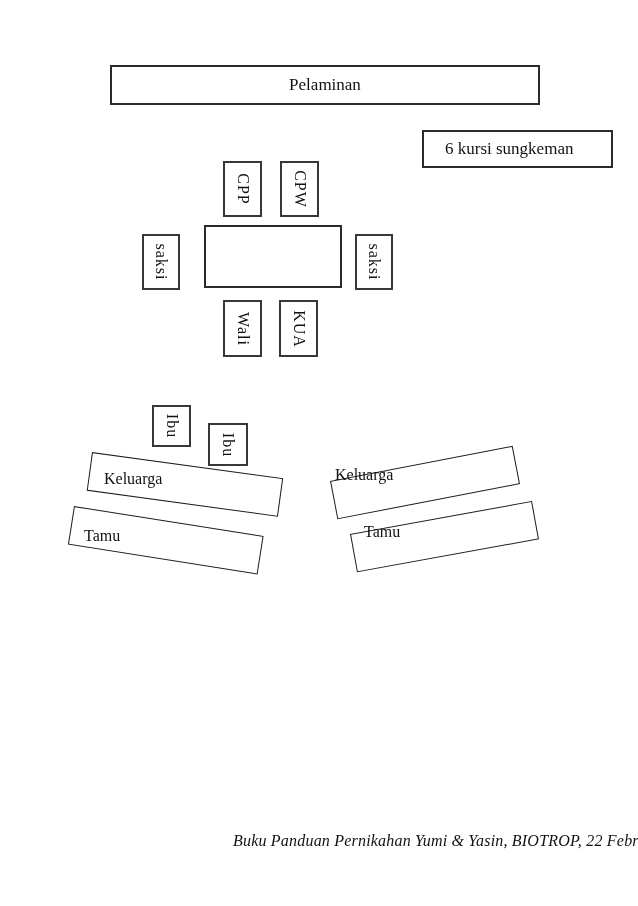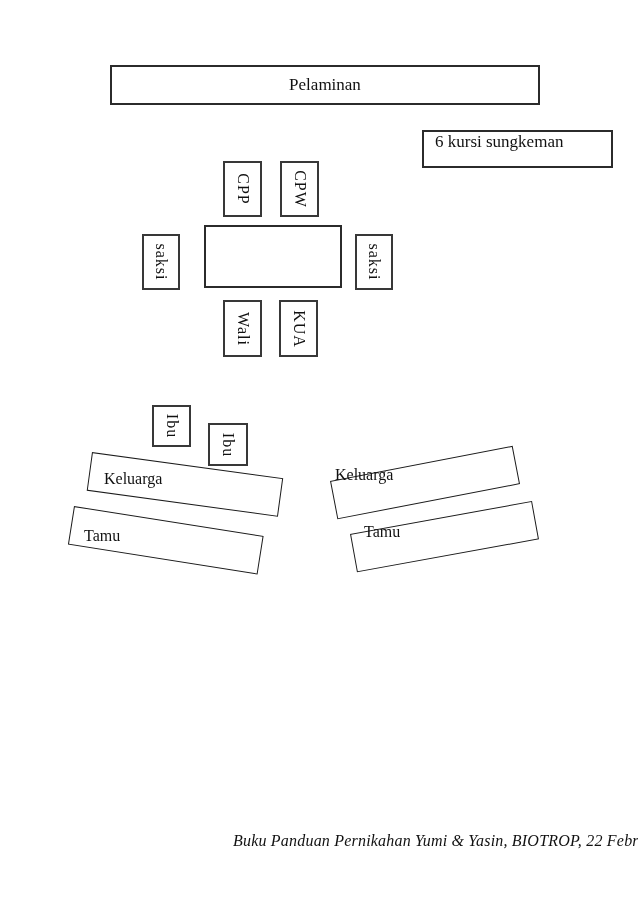--- a/index.html
+++ b/index.html
@@ -24,22 +24,22 @@
     font-size: 17px;
     margin-top: 8px;
   }
 
   
   .note-box {
     position: absolute;
     left: 422px; top: 130px;
     width: 191px; height: 38px;
     border: 2px solid #2b2b2b;
-    display: flex; 
-    padding-left: 11px;
+    display: flex; align-items: center;
+    padding-left: 21px;
     font-size: 17px;
   }
 
   
   .seat {
     position: absolute;
     border: 2px solid #383838;
     background: #ffffff;
   }
   .vlabel {

